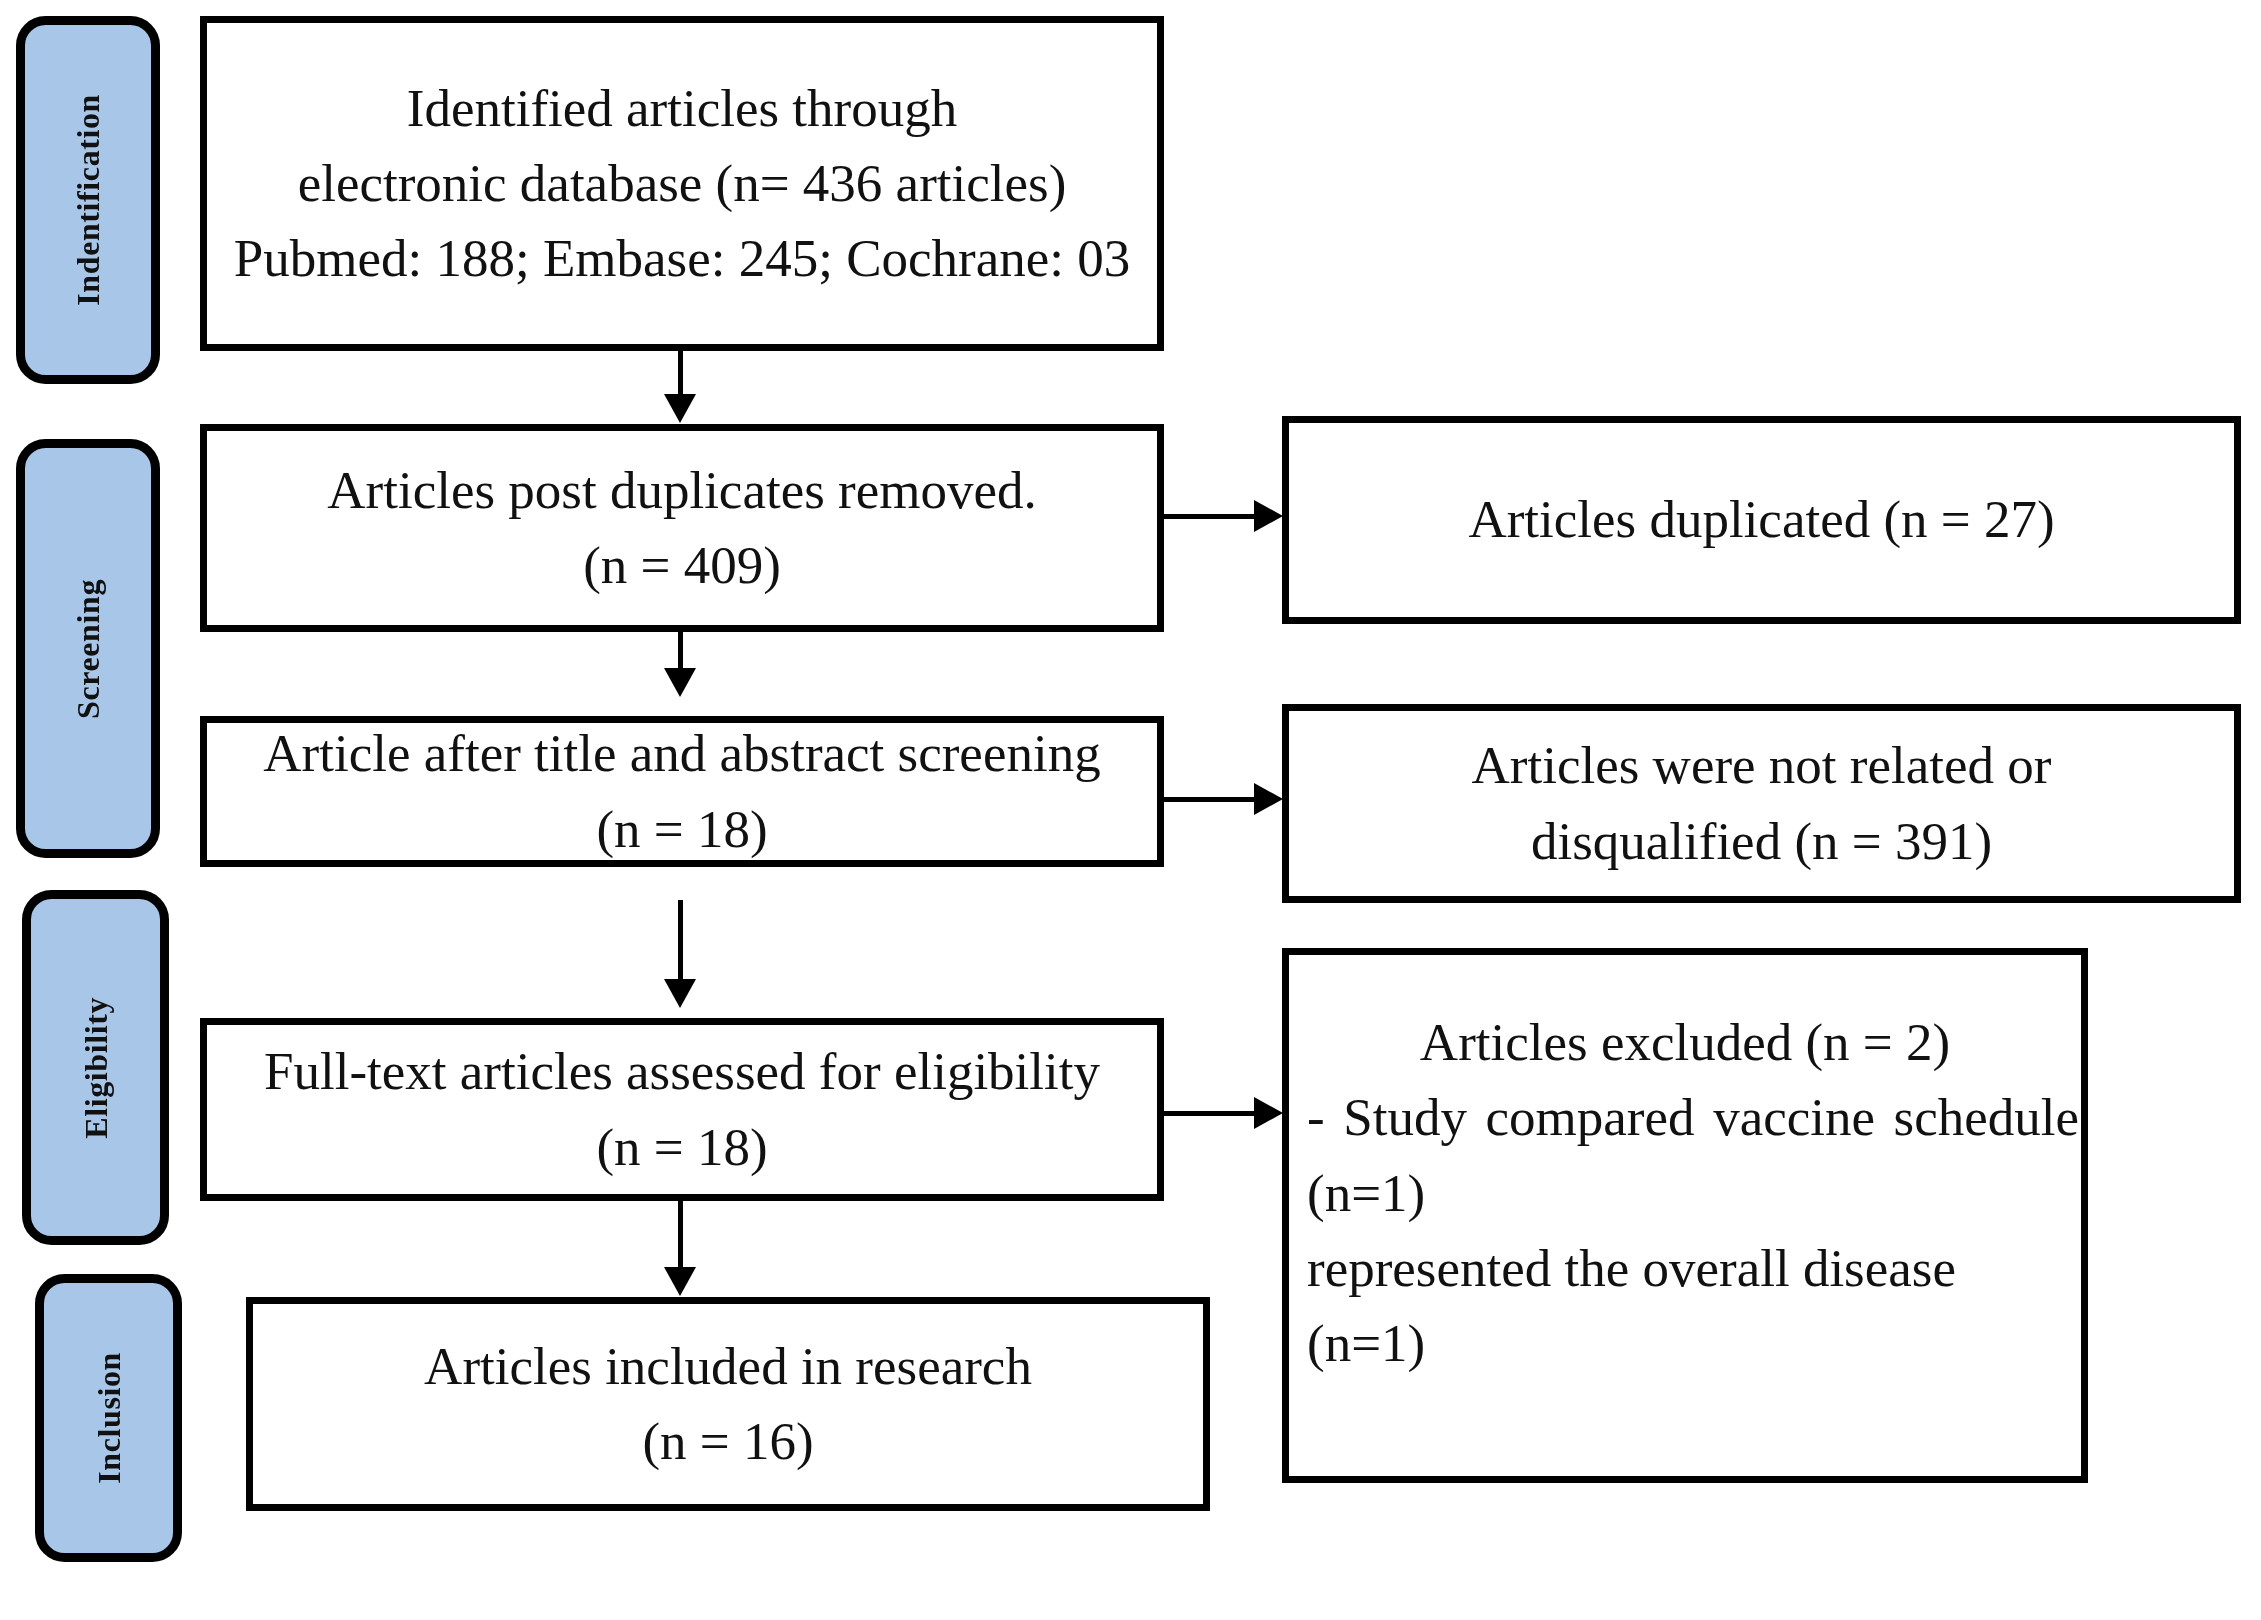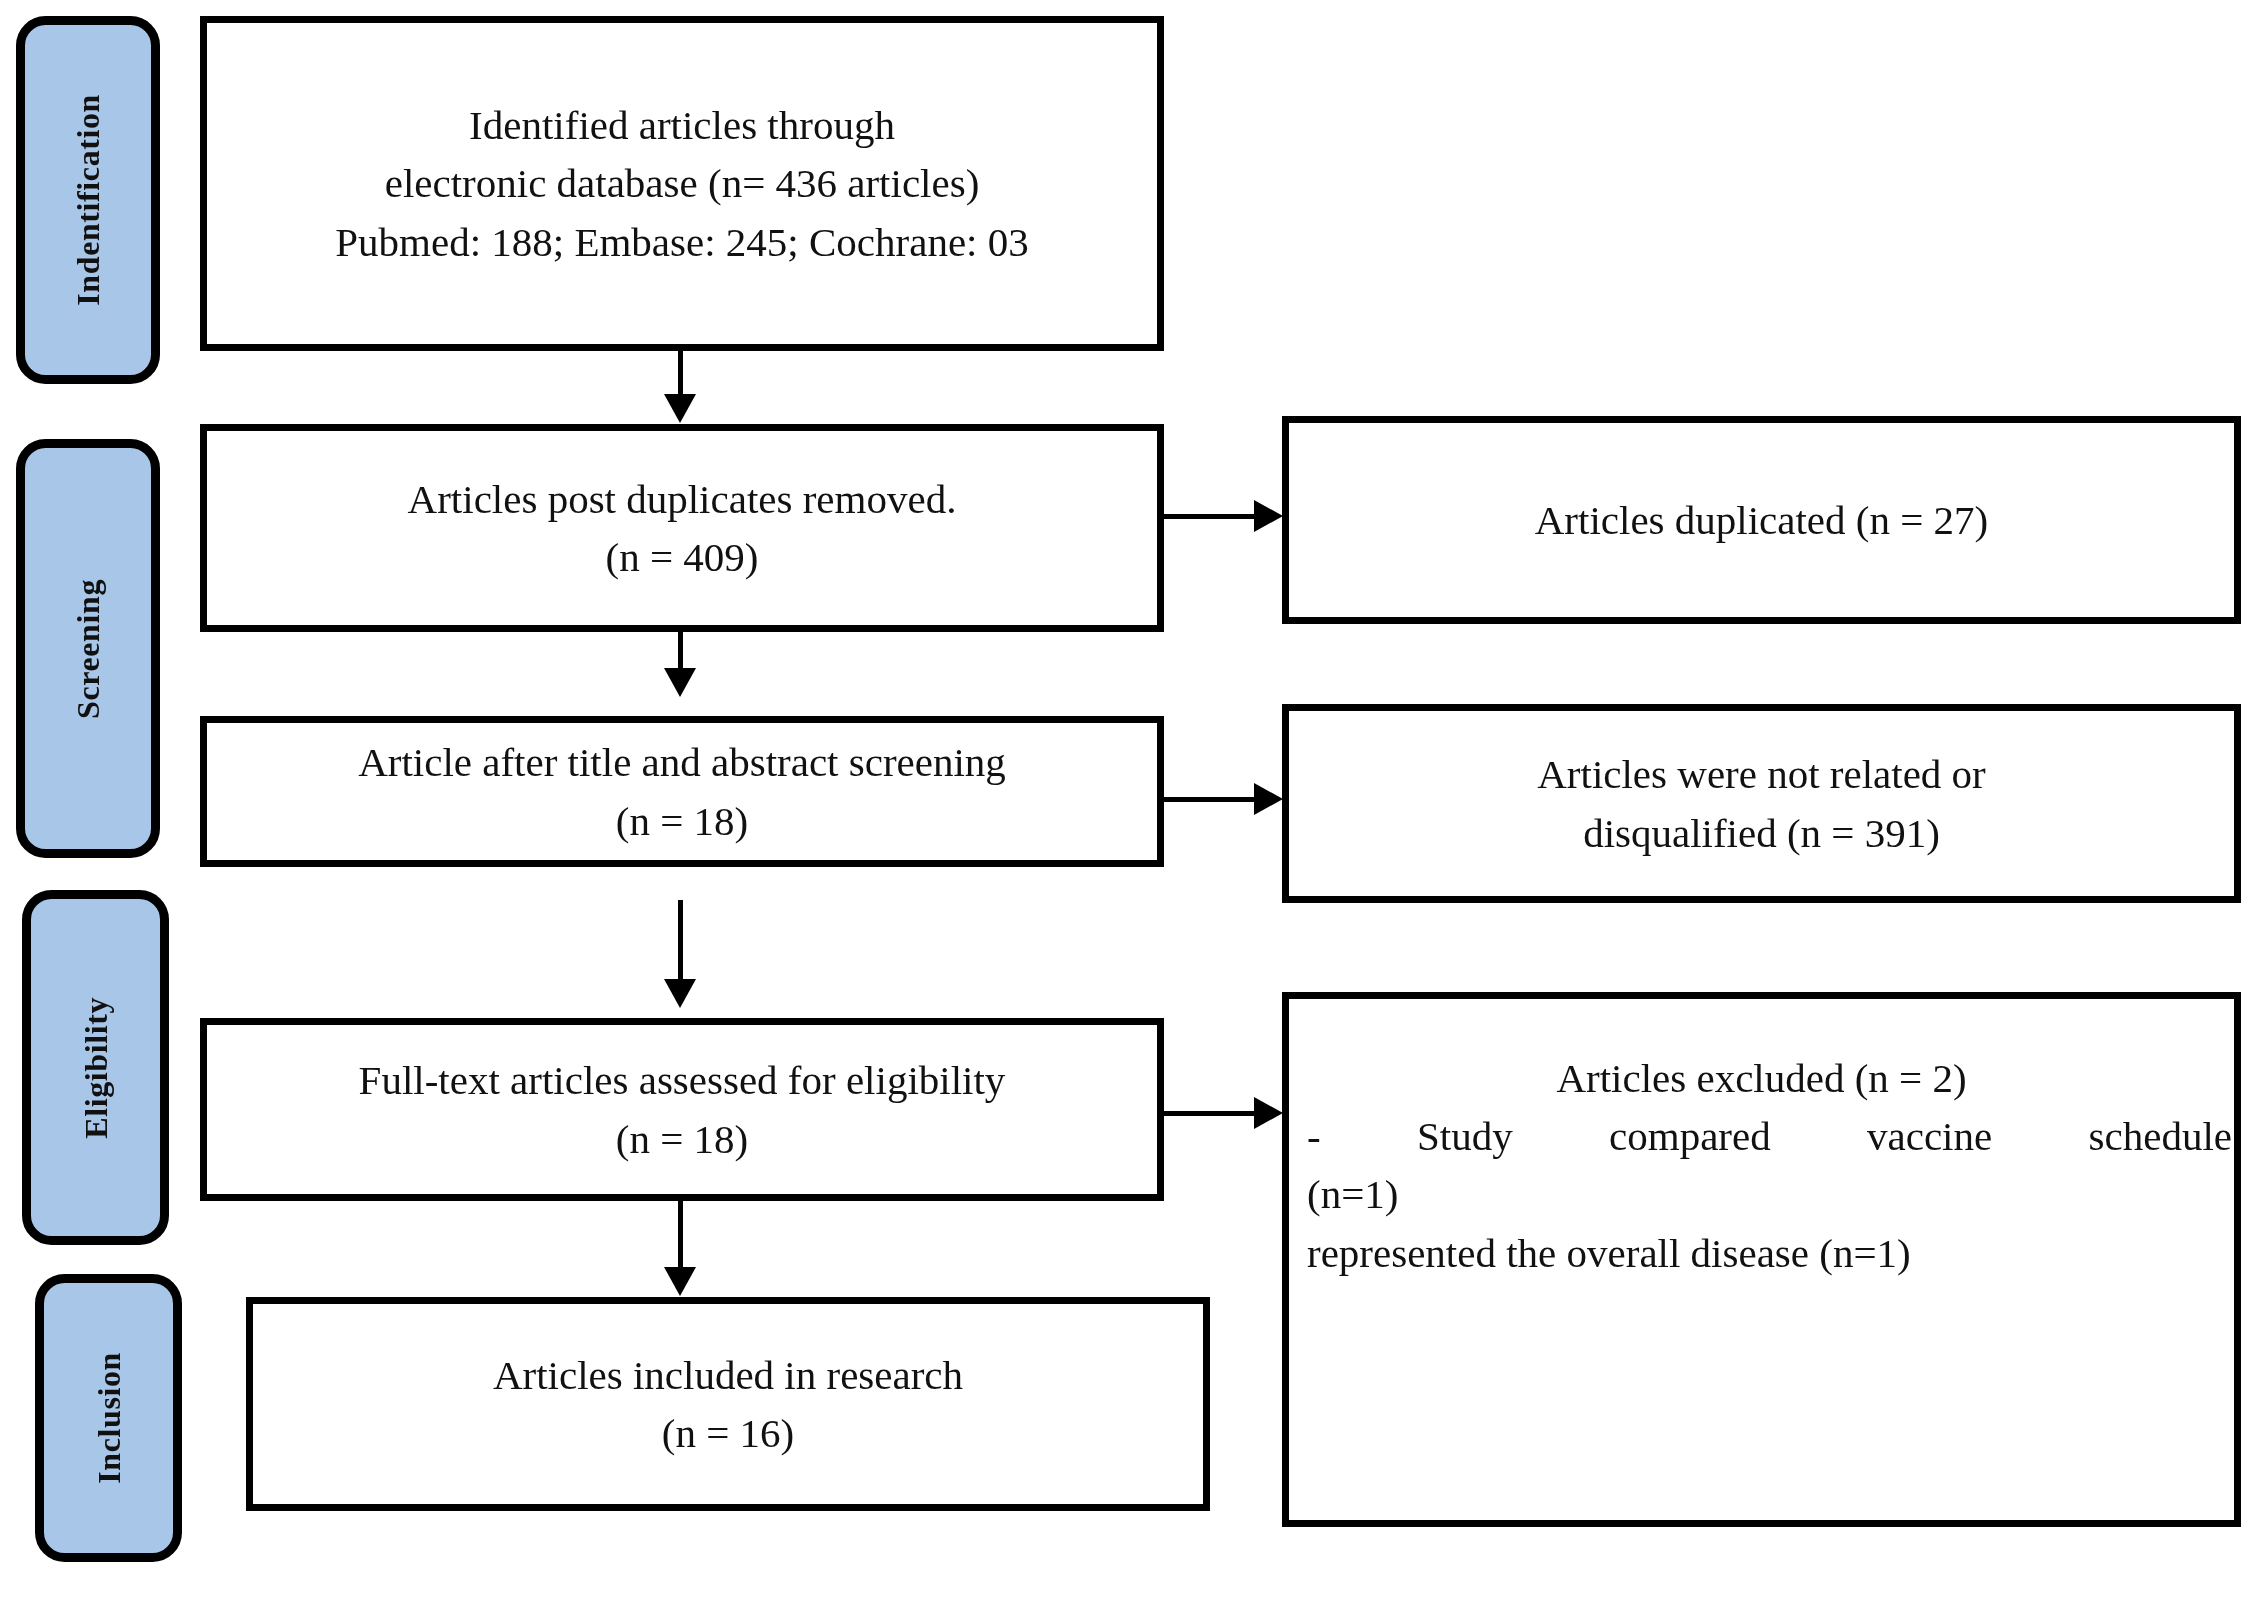--- a/index.html
+++ b/index.html
@@ -46,21 +46,21 @@
     background: #ffffff;
     border: 7px solid #000000;
     box-sizing: border-box;
     display: flex;
     flex-direction: column;
     align-items: center;
     justify-content: center;
     color: #111111;
   }
   .flow-line {
-    font-size: 41px;
+    font-size: 53px;
     line-height: 1.42;
     text-align: center;
     white-space: nowrap;
   }
   .flow-line.left {
     text-align: left;
     width: 100%;
     white-space: normal;
   }
   .flow-line.justify {
@@ -175,21 +175,21 @@
 
   <div class="flow-box" style="left:1282px; top:416px; width:959px; height:208px;">
     <div class="flow-line">Articles duplicated (n = 27)</div>
   </div>
 
   <div class="flow-box" style="left:1282px; top:704px; width:959px; height:199px;">
     <div class="flow-line">Articles were not related or</div>
     <div class="flow-line">disqualified (n = 391)</div>
   </div>
 
-  <div class="flow-box" style="left:1282px; top:948px; width:959px; height:535px; justify-content:flex-start; padding-top:50px;margin-top:44px;">
+  <div class="flow-box" style="left:1282px; top:948px; width:806px; height:535px; justify-content:flex-start; padding-top:50px;">
     <div class="flow-line">Articles excluded (n = 2)</div>
     <div class="flow-line justify pad-h">- Study compared vaccine schedule</div>
     <div class="flow-line left pad-h">(n=1)</div>
     <div class="flow-line left pad-h">represented the overall disease (n=1)</div>
   </div>
 
 </div>
 
 
 </body></html>

